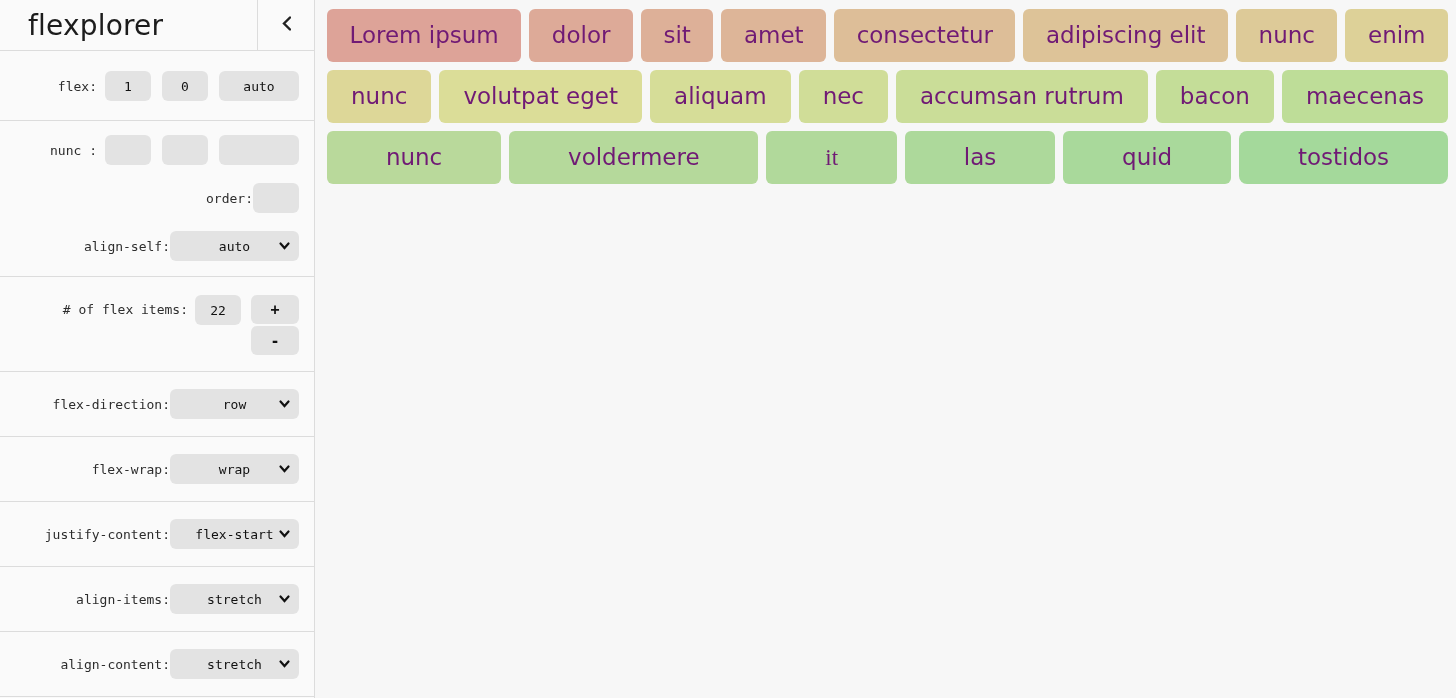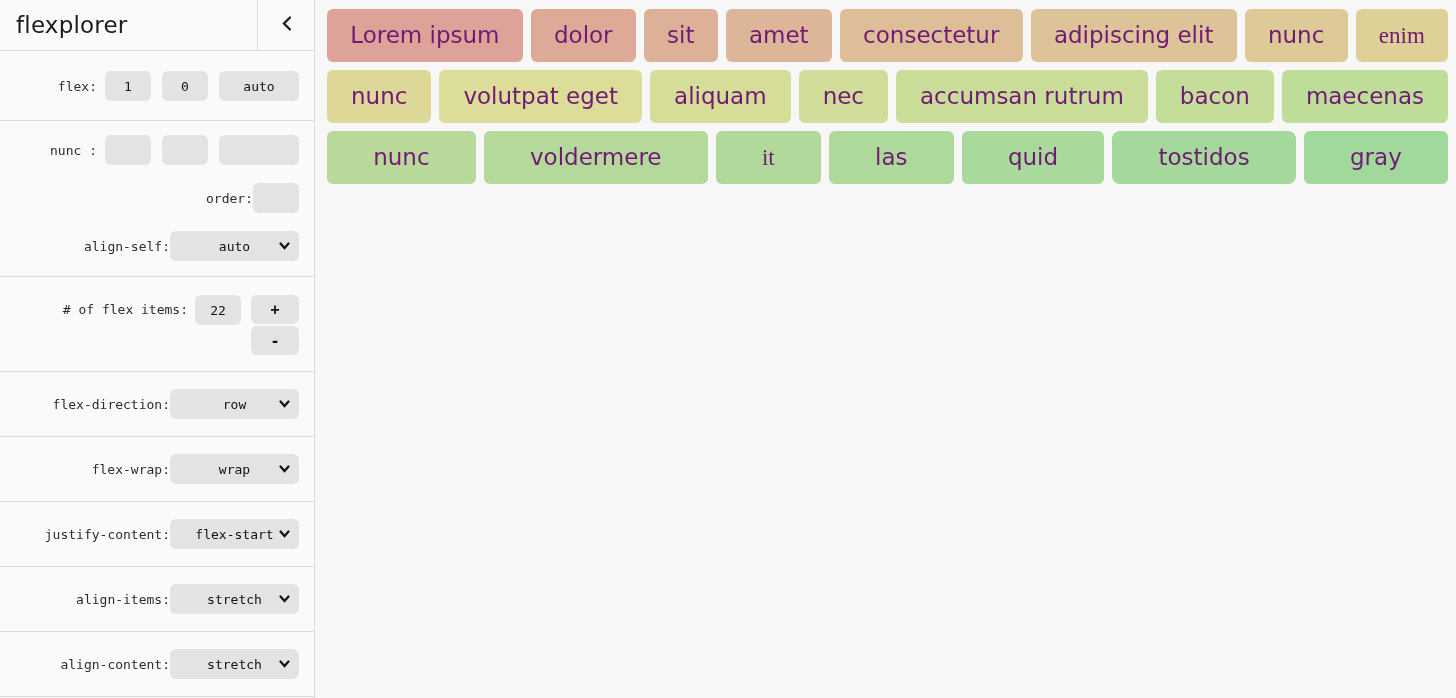--- a/index.html
+++ b/index.html
@@ -5,21 +5,21 @@
   * { margin:0; padding:0; box-sizing:border-box; }
   html,body { width:1456px; height:698px; overflow:hidden; background:#f7f7f7;
               font-family:"DejaVu Sans", sans-serif; }
   .app { display:flex; width:1456px; height:698px; }
 
   
   .sidebar { width:315px; height:698px; background:#fafafa;
              border-right:1px solid #dcdcdc; flex:none; }
   .sb-header { height:51px; border-bottom:1px solid #dcdcdc; display:flex; }
   .sb-title { flex:1; display:flex; align-items:center; padding-left:16px;
-              font-size:23px; color:#1c1c1c; letter-spacing:.2px; }
+              font-size:28px; color:#1c1c1c; letter-spacing:.2px;margin-left:12px; }
   .collapse-btn { width:57px; border:none; border-left:1px solid #dcdcdc;
                   background:transparent; display:flex; align-items:center;
                   justify-content:center; cursor:pointer; }
   .section { border-bottom:1px solid #dcdcdc; }
   .row { display:flex; align-items:center; justify-content:flex-end;
          padding-right:15px; }
   .lbl { font-family:"DejaVu Sans Mono", monospace; font-size:13px;
          color:#2d2d2d; white-space:pre; }
   .ctl { background:#e3e3e3; border:none; border-radius:6px; height:30px;
          text-align:center; font-family:"DejaVu Sans Mono", monospace;
@@ -185,35 +185,34 @@
 
   <main class="main">
       <div class="flex-row">
         <div class="flex-item" style="background: rgb(221, 163, 152);">Lorem ipsum</div>
         <div class="flex-item" style="background: rgb(221, 170, 152);">dolor</div>
         <div class="flex-item" style="background: rgb(221, 176, 152);">sit</div>
         <div class="flex-item" style="background: rgb(221, 181, 152);">amet</div>
         <div class="flex-item" style="background: rgb(221, 190, 152);">consectetur</div>
         <div class="flex-item" style="background: rgb(221, 195, 152);">adipiscing elit</div>
         <div class="flex-item" style="background: rgb(221, 202, 152);">nunc</div>
-        <div class="flex-item" style="background: rgb(221, 209, 152); font-family: Liberation Serif, serif;">enim</div>
+        <div class="flex-item" style="background: rgb(221, 209, 152);">enim</div>
       </div>
       <div class="flex-row">
         <div class="flex-item" style="background: rgb(221, 215, 152);">nunc</div>
         <div class="flex-item" style="background: rgb(219, 221, 152);">volutpat eget</div>
         <div class="flex-item" style="background: rgb(214, 221, 152);">aliquam</div>
         <div class="flex-item" style="background: rgb(208, 221, 152);">nec</div>
         <div class="flex-item" style="background: rgb(202, 221, 152);">accumsan rutrum</div>
         <div class="flex-item" style="background: rgb(196, 221, 152); text-align: center;">bacon</div>
         <div class="flex-item" style="background: rgb(190, 221, 152);">maecenas</div>
       </div>
       <div class="flex-row">
         <div class="flex-item" style="background: rgb(185, 217, 155);">nunc</div>
         <div class="flex-item" style="background: rgb(181, 217, 155);">voldermere</div>
         <div class="flex-item" style="background: rgb(177, 217, 155); font-family: Liberation Serif, serif;">it</div>
         <div class="flex-item" style="background: rgb(173, 217, 155);">las</div>
         <div class="flex-item" style="background: rgb(169, 217, 155);">quid</div>
         <div class="flex-item" style="background: rgb(164, 217, 155); border-radius: 8px;">tostidos</div>
-        <div class="flex-item" style="background: rgb(160, 217, 155);">gray</div>
       </div>
     </main>
 
 </div>
 
 </body></html>

